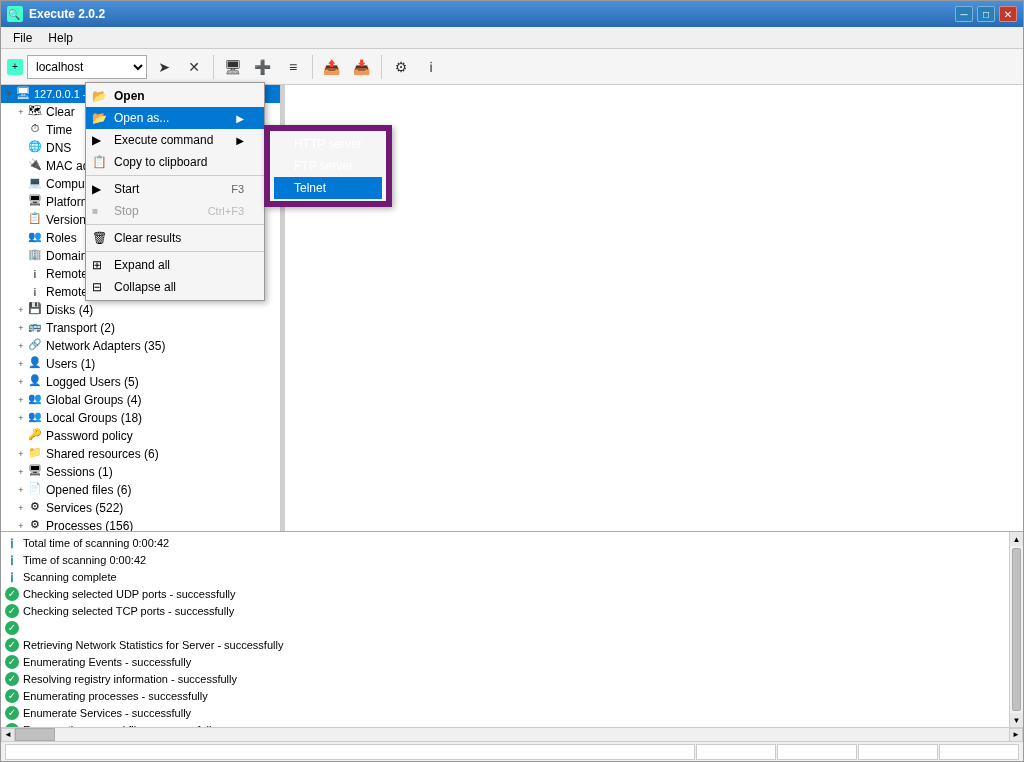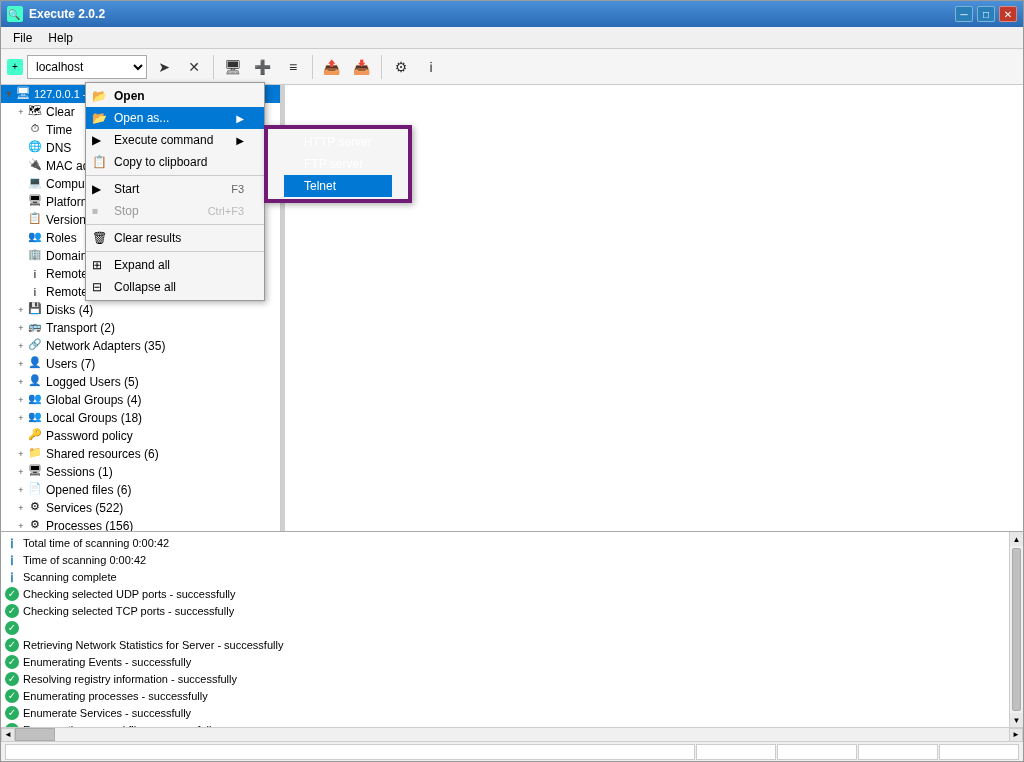--- a/index.html
+++ b/index.html
@@ -311,24 +311,24 @@
       left: 6px;
       font-size: 12px;
     }
 
     
     .submenu {
       position: absolute;
       top: 18px;
       left: 100%;
       background: #f5f5f5;
-      border: 4px solid #701a75;
+      border: 6px solid #701a75;
       box-shadow: 2px 2px 6px rgba(0,0,0,0.3);
       min-width: 100px;
-      padding: 2px 16px;
+      padding: 2px 4px;
     }
     .submenu-item {
       display: flex;
       align-items: center;
       padding: 4px 20px;
       cursor: pointer;
       font-size: 12px;
       white-space: nowrap;
     }
     .submenu-item.highlighted { background: #0078d4; color: white; }
@@ -457,21 +457,21 @@
             <span class="tree-label">Transport (2)</span>
           </div>
           <div class="tree-item" style="padding-left: 14px;">
             <span class="tree-toggle">+</span>
             <span class="tree-icon" style="font-size: 11px;">🔗</span>
             <span class="tree-label">Network Adapters (35)</span>
           </div>
           <div class="tree-item" style="padding-left: 14px;">
             <span class="tree-toggle">+</span>
             <span class="tree-icon" style="font-size: 11px;">👤</span>
-            <span class="tree-label">Users (7)</span>
+            <span class="tree-label">Users (1)</span>
           </div>
           <div class="tree-item" style="padding-left: 14px;">
             <span class="tree-toggle">+</span>
             <span class="tree-icon" style="font-size: 11px;">👤</span>
             <span class="tree-label">Logged Users (5)</span>
           </div>
           <div class="tree-item" style="padding-left: 14px;">
             <span class="tree-toggle">+</span>
             <span class="tree-icon" style="font-size: 11px;">👥</span>
             <span class="tree-label">Global Groups (4)</span>

